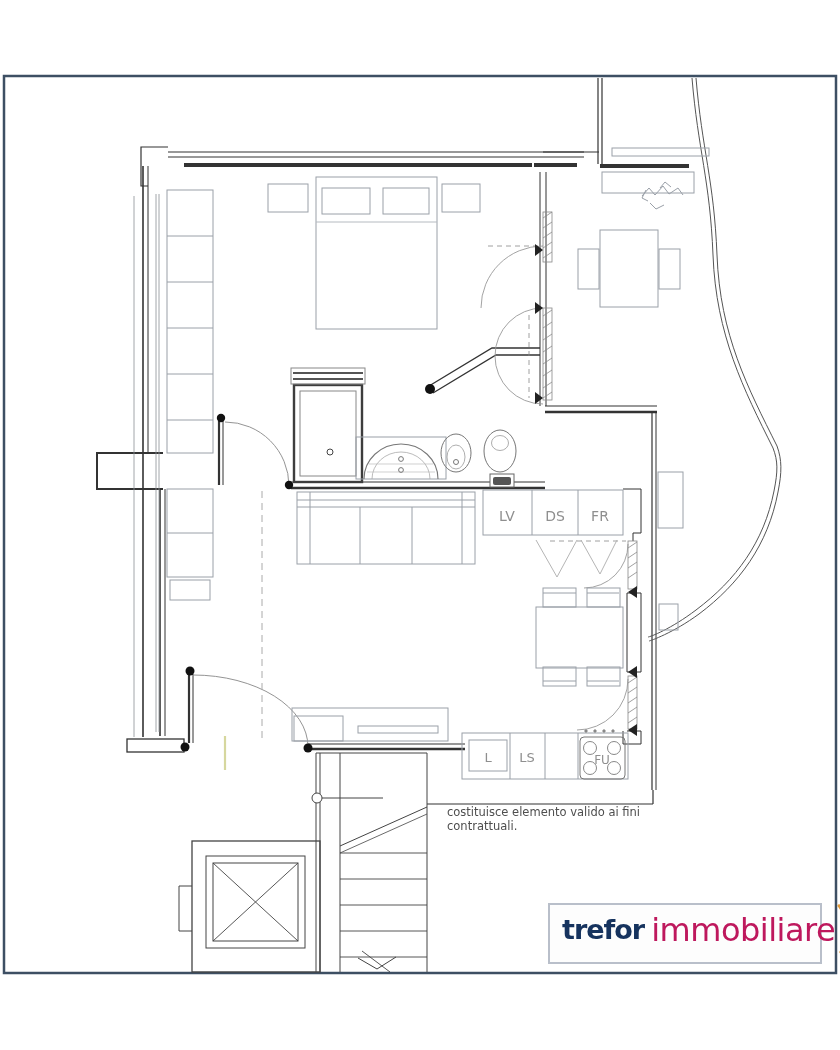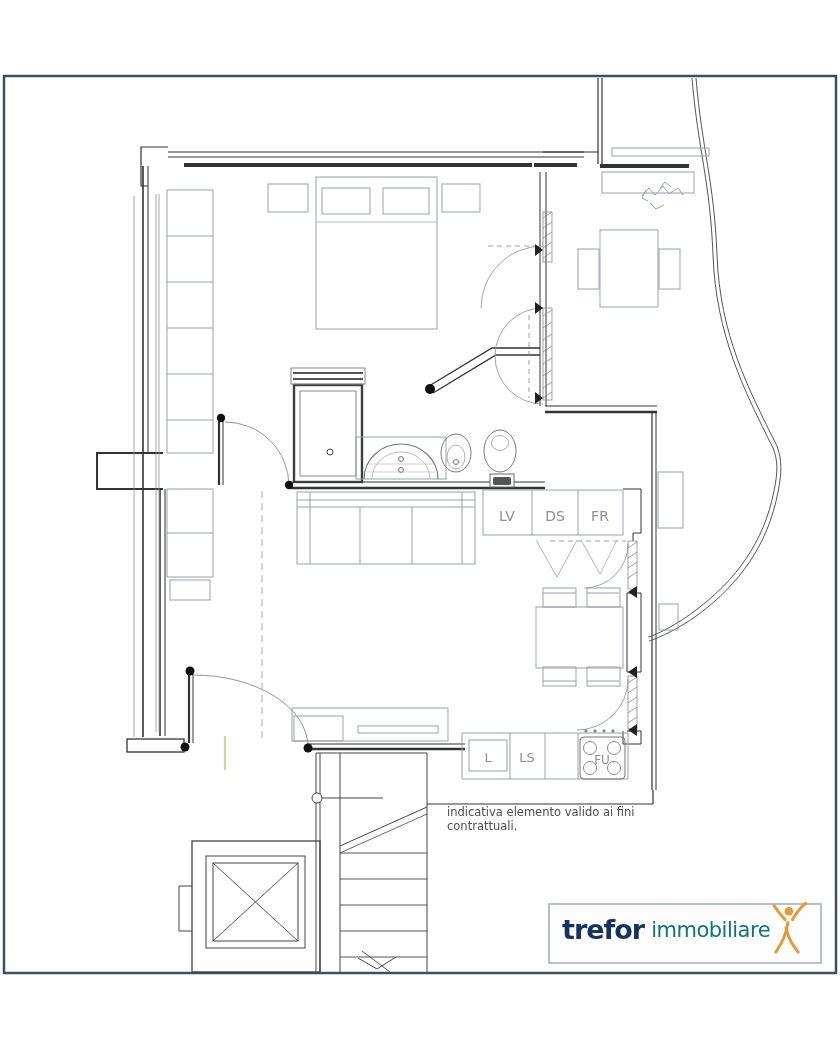--- a/index.html
+++ b/index.html
@@ -5,21 +5,21 @@
   html,body{margin:0;padding:0;background:#fff;}
   .canvas{position:relative;width:840px;height:1050px;background:#ffffff;overflow:hidden;
           font-family:"DejaVu Sans",sans-serif;border-radius:14px;}
   .plan-svg{position:absolute;left:0;top:0;}
   .disclaimer{position:absolute;left:447px;top:805px;width:240px;
               font-size:11.5px;line-height:14px;color:#4e4e4e;}
   .logo{position:absolute;left:548px;top:903px;width:274px;height:61px;
         border:2px solid #b9bfca;background:#fdfdfd;display:flex;align-items:center;
         padding:0 6px 8px 12px;box-sizing:border-box;}
   .logo .bold{font-weight:bold;font-size:27px;color:#16335e;letter-spacing:-1px;white-space:nowrap;}
-  .logo .reg{font-size:21px;color:#0f766e;margin-left:7px;letter-spacing:-0.5px;white-space:nowrap;}
+  .logo .reg{font-size:32px;color:#be185d;margin-left:7px;letter-spacing:-0.5px;white-space:nowrap;}
   .logo .fig{margin-left:-4px;flex:0 0 auto;}
   text{font-family:"DejaVu Sans",sans-serif;}
 </style>
 </head>
 <body>
 
 <div class="canvas">
 
 <svg class="plan-svg" width="840" height="1050" viewBox="0 0 840 1050">
 
@@ -253,21 +253,21 @@
     <text x="507" y="521" font-size="14">LV</text>
     <text x="555" y="521" font-size="14">DS</text>
     <text x="600" y="521" font-size="14">FR</text>
     <text x="488" y="762" font-size="13">L</text>
     <text x="527" y="762" font-size="13">LS</text>
     <text x="602" y="764" font-size="12">FU</text>
   </g>
 </svg>
 
 <div class="disclaimer">
-  <div>indicativa elemento valido ai fini contrattuali.</div>
+  <div>costituisce elemento valido ai fini contrattuali.</div>
 </div>
 
 <div class="logo">
   <span class="bold">trefor</span>
   <span class="reg">immobiliare</span>
   <span class="fig">
     <svg width="42" height="52" viewBox="0 0 44 56" fill="none">
       <circle cx="24" cy="10" r="4.6" fill="#e19a3c"></circle>
       <path d="M8,4 Q15,14 20,19" stroke="#e19a3c" stroke-width="3.2" stroke-linecap="round" fill="none"></path>
       <path d="M42,1 Q31,12 28,19" stroke="#e19a3c" stroke-width="3.2" stroke-linecap="round" fill="none"></path>

